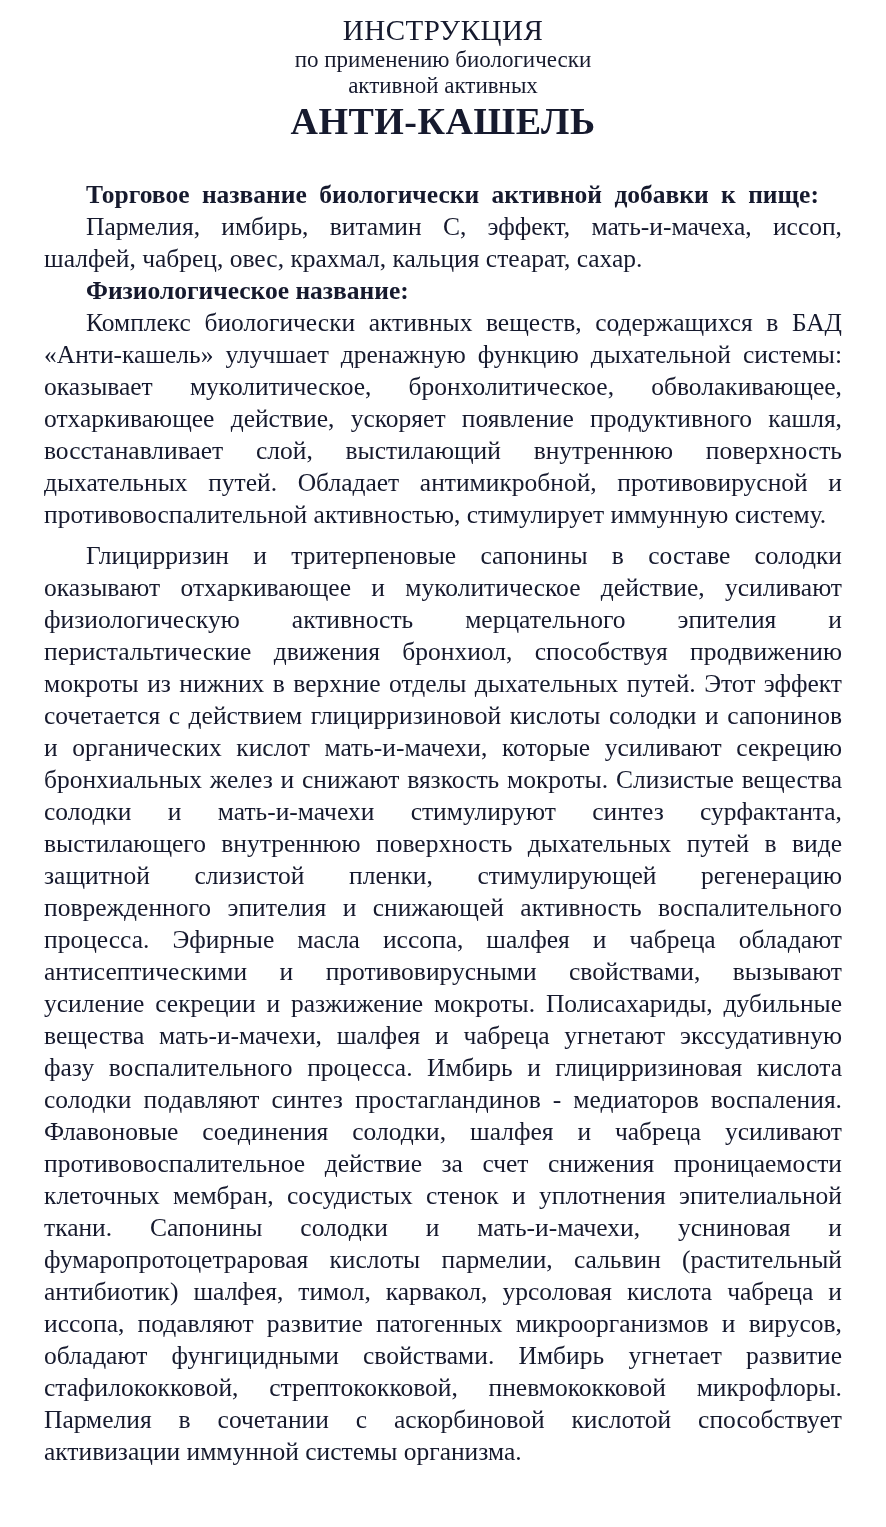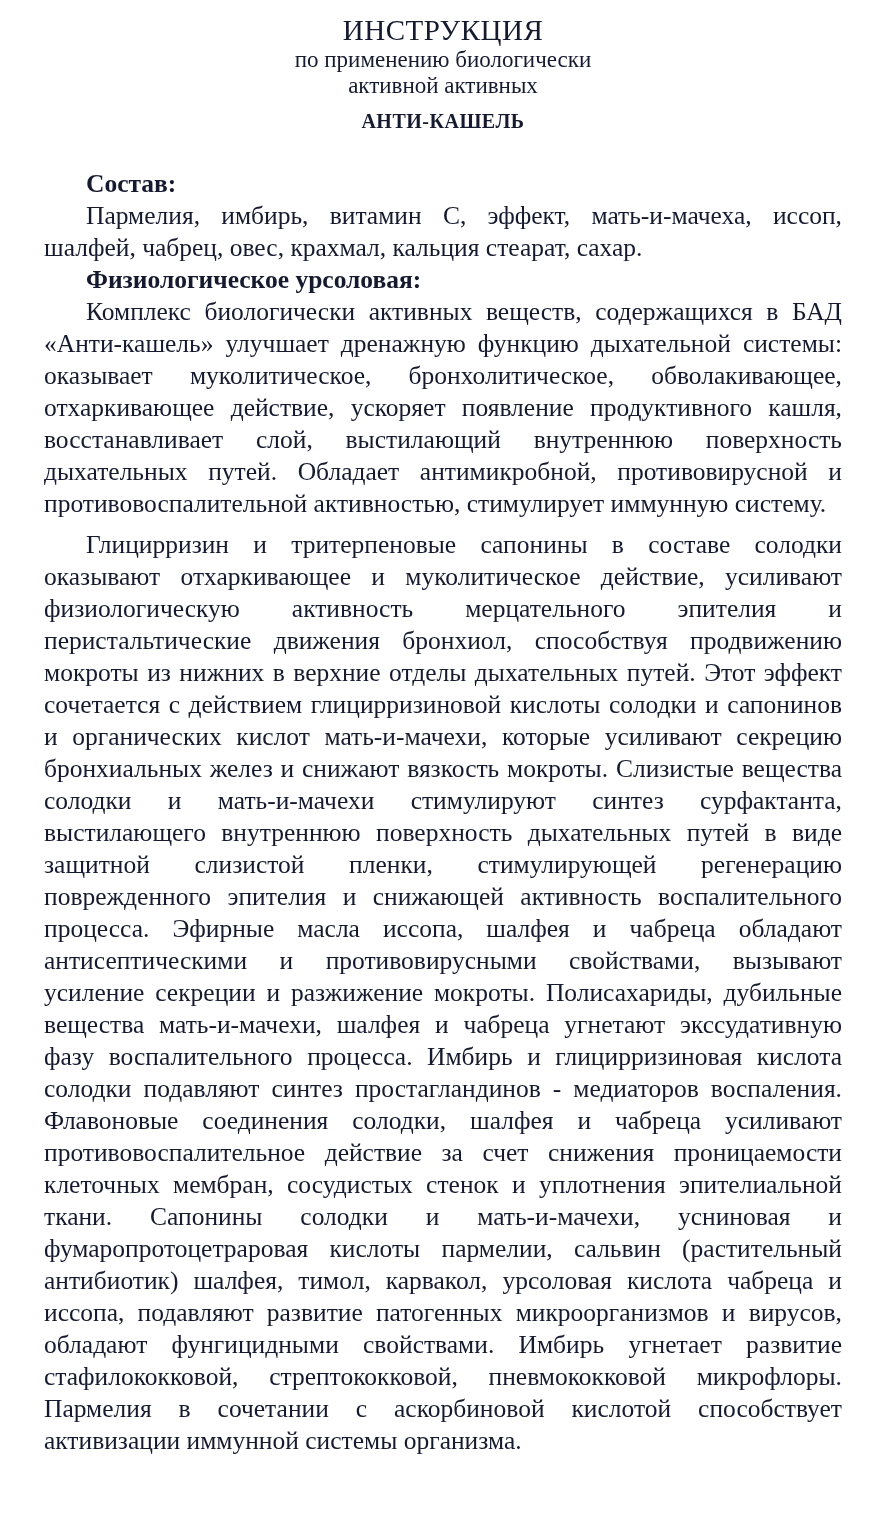--- a/index.html
+++ b/index.html
@@ -28,24 +28,24 @@
   }
   .title-line-1 {
     font-size: 29px;
     letter-spacing: 0.5px;
   }
   .title-line-2,
   .title-line-3 {
     font-size: 23px;
   }
   .title-line-4 {
-    font-size: 20px;
+    font-size: 38px;
     font-weight: bold;
     letter-spacing: 0.5px;
-    margin-top: 11px;
+    margin-top: 1px;
   }
   .body-block {
     margin-top: 26px;
     font-size: 25.5px;
     line-height: 1.255;
     text-align: justify;
     text-justify: inter-word;
   }
   p {
     margin: 0;
@@ -72,25 +72,25 @@
     <div class="title-line-1">ИНСТРУКЦИЯ</div>
     <div class="title-line-2">по применению биологически</div>
     <div class="title-line-3">активной активных</div>
     <div class="title-line-4">АНТИ-КАШЕЛЬ</div>
   </div>
 
   <div class="body-block">
 
     <div class="gap-small"></div>
 
+    <p class="indent heading spaced-words">Торговое название биологически активной добавки к пище:</p>
 
-    <p class="indent heading">Состав:</p>
     <p class="indent">Пармелия, имбирь, витамин С, эффект, мать-и-мачеха, иссоп, шалфей, чабрец, овес, крахмал, кальция стеарат, сахар.</p>
 
-    <p class="indent heading">Физиологическое урсоловая:</p>
+    <p class="indent heading">Физиологическое название:</p>
     <p class="indent">Комплекс биологически активных веществ, содержащихся в БАД «Анти-кашель» улучшает дренажную функцию дыхательной системы: оказывает муколитическое, бронхолитическое, обволакивающее, отхаркивающее действие, ускоряет появление продуктивного кашля, восстанавливает   слой, выстилающий внутреннюю поверхность дыхательных путей. Обладает антимикробной, противовирусной и противовоспалительной активностью, стимулирует иммунную систему.</p>
 
     <div class="gap-small"></div>
 
     <p class="indent">Глицирризин и тритерпеновые сапонины в составе солодки оказывают отхаркивающее и муколитическое действие, усиливают физиологическую активность мерцательного эпителия и перистальтические движения бронхиол, способствуя продвижению мокроты из нижних в верхние отделы дыхательных путей. Этот эффект сочетается с действием глицирризиновой кислоты солодки и сапонинов и органических кислот мать-и-мачехи, которые усиливают секрецию бронхиальных желез и снижают вязкость мокроты. Слизистые вещества солодки и  мать-и-мачехи стимулируют синтез сурфактанта, выстилающего внутреннюю поверхность дыхательных путей в виде защитной слизистой пленки, стимулирующей регенерацию поврежденного эпителия и снижающей активность воспалительного процесса. Эфирные масла иссопа, шалфея и чабреца обладают антисептическими и противовирусными свойствами, вызывают усиление секреции и разжижение мокроты. Полисахариды, дубильные вещества мать-и-мачехи, шалфея и чабреца угнетают экссудативную фазу воспалительного процесса. Имбирь и глицирризиновая кислота солодки подавляют синтез простагландинов - медиаторов воспаления. Флавоновые соединения солодки, шалфея и чабреца усиливают противовоспалительное действие за счет снижения проницаемости клеточных мембран, сосудистых стенок и уплотнения эпителиальной ткани. Сапонины солодки и мать-и-мачехи, усниновая и фумаропротоцетраровая кислоты пармелии, сальвин (растительный антибиотик) шалфея, тимол, карвакол, урсоловая кислота    чабреца и иссопа, подавляют развитие патогенных микроорганизмов и вирусов, обладают фунгицидными свойствами. Имбирь угнетает развитие стафилококковой, стрептококковой, пневмококковой микрофлоры. Пармелия в сочетании с аскорбиновой кислотой способствует активизации иммунной системы организма.</p>
 
   </div>
 </div>
 
 </body></html>

